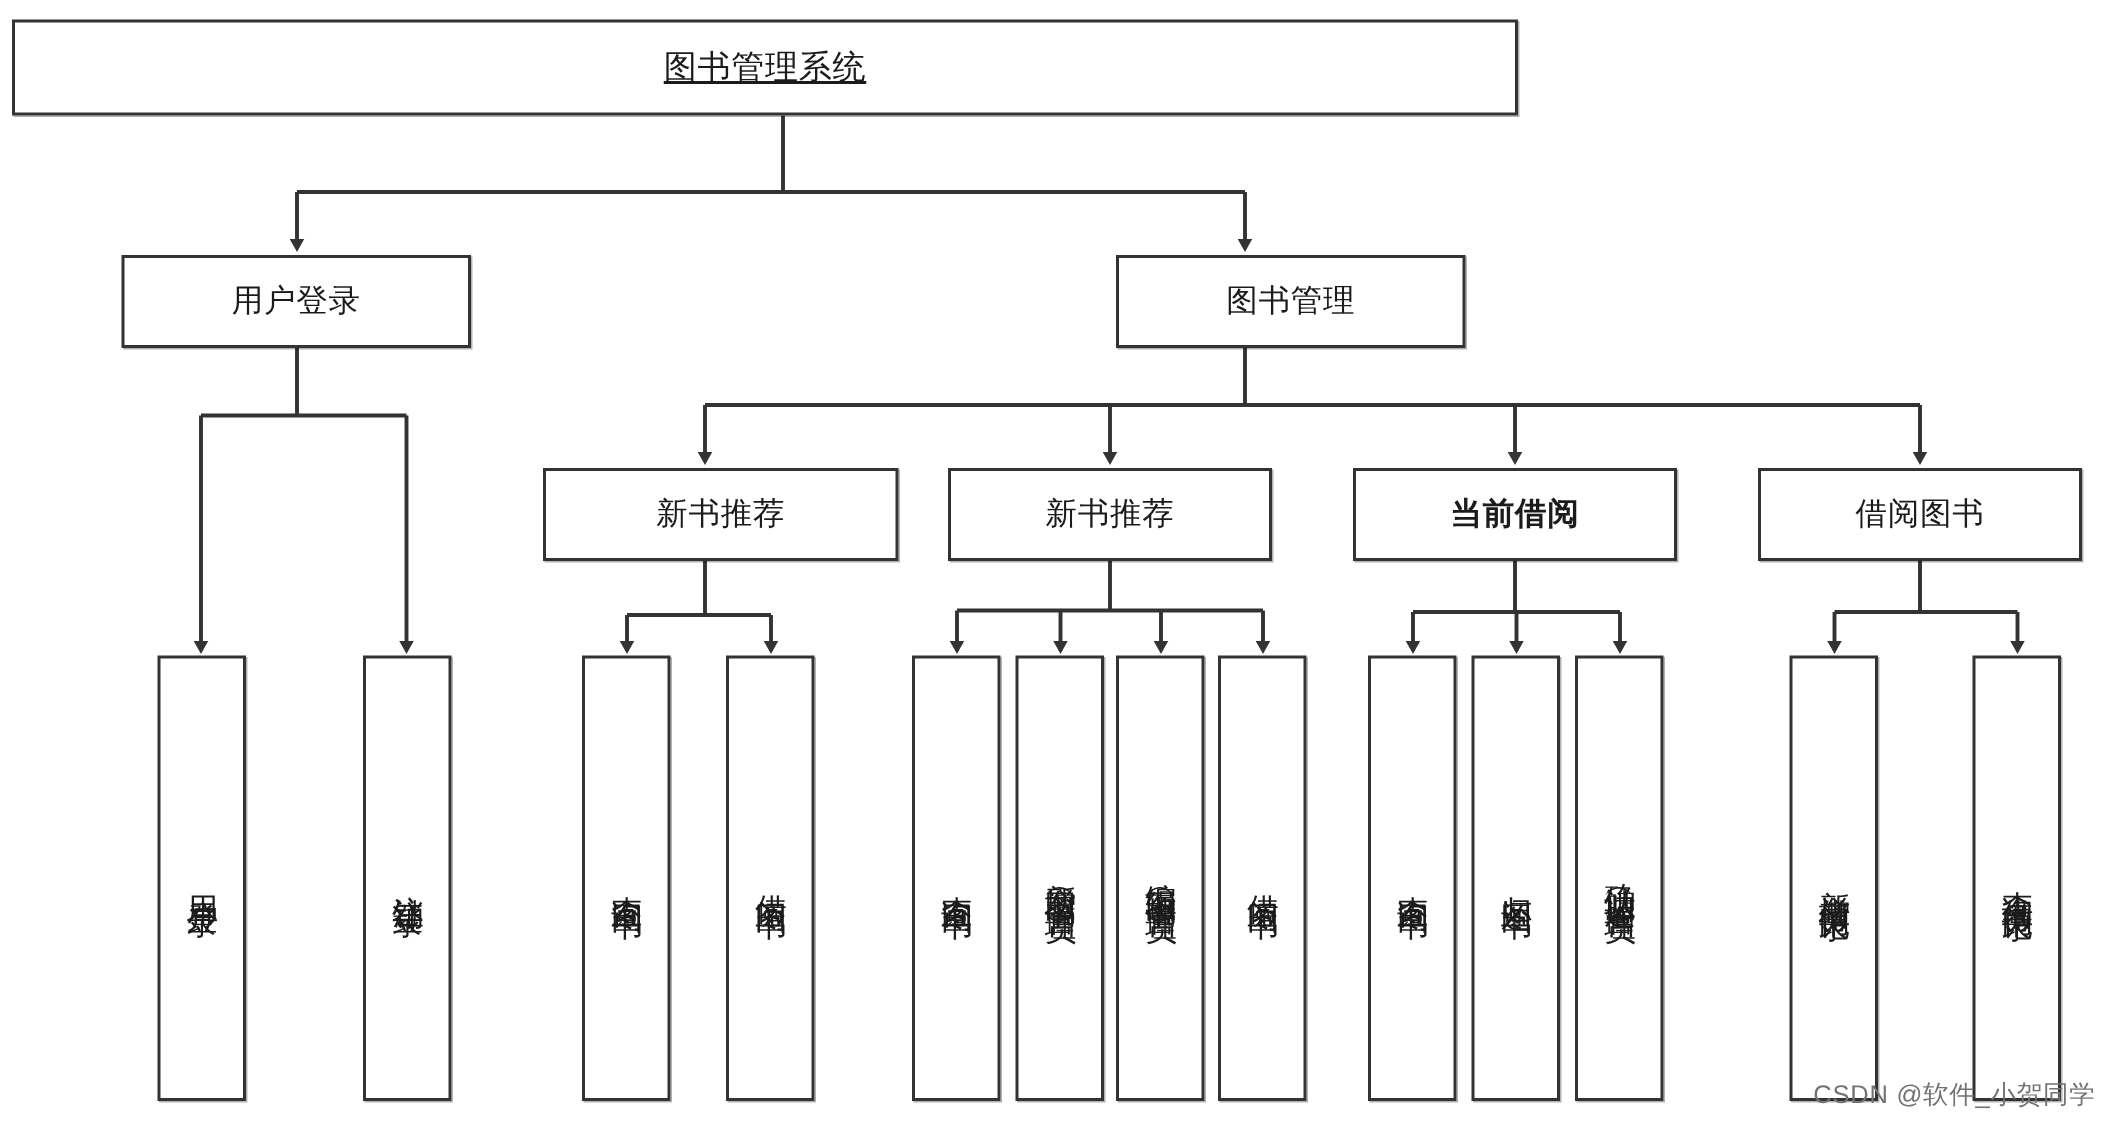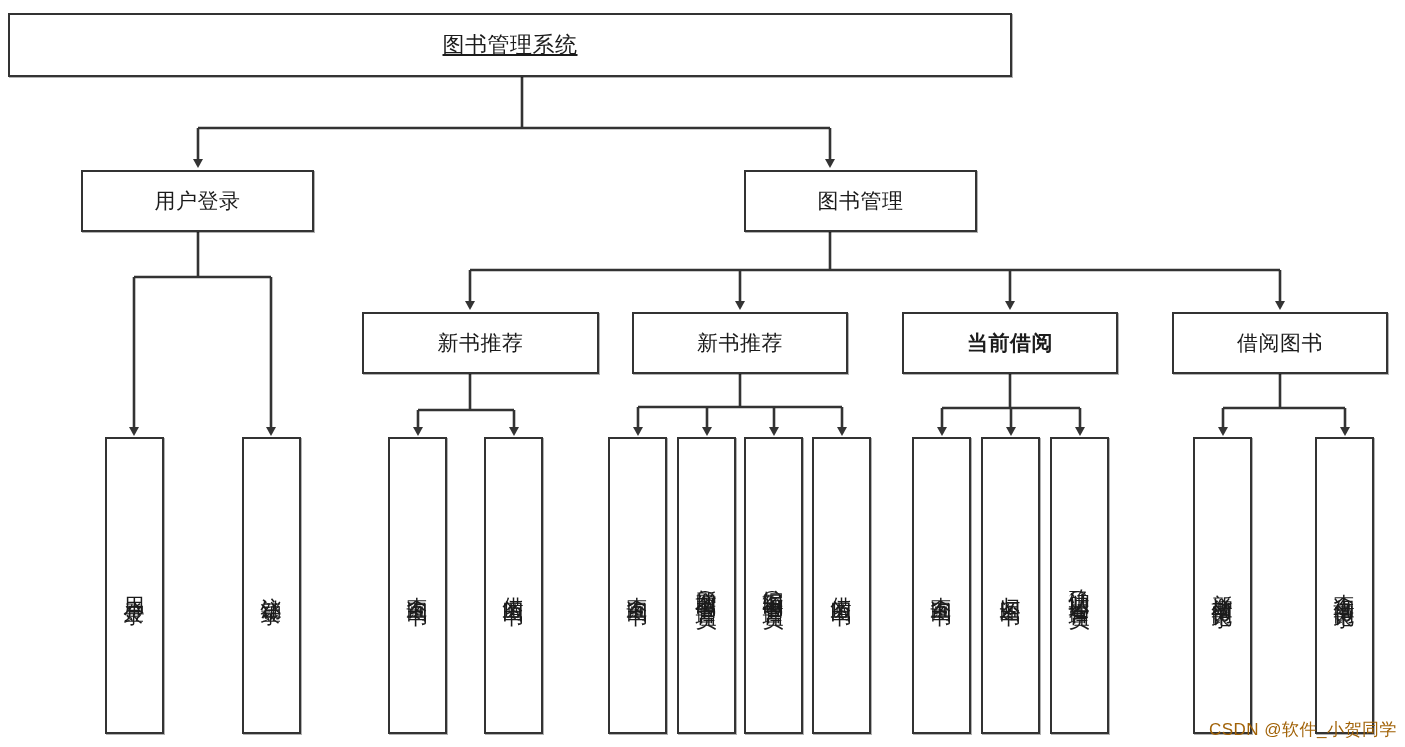--- a/index.html
+++ b/index.html
@@ -62,21 +62,21 @@
     line-height: 1.0;
     letter-spacing: 3px;
     white-space: normal;
     max-height: 100%;
   }
   #watermark {
     position: absolute;
     right: 8px;
     bottom: 6px;
     font-size: 17px;
-    color: #a16207;
+    color: #737373;
     letter-spacing: 0.5px;
     white-space: nowrap;
     user-select: none;
   }
 </style>
 </head>
 <body>
 
 <div id="canvas">
 

